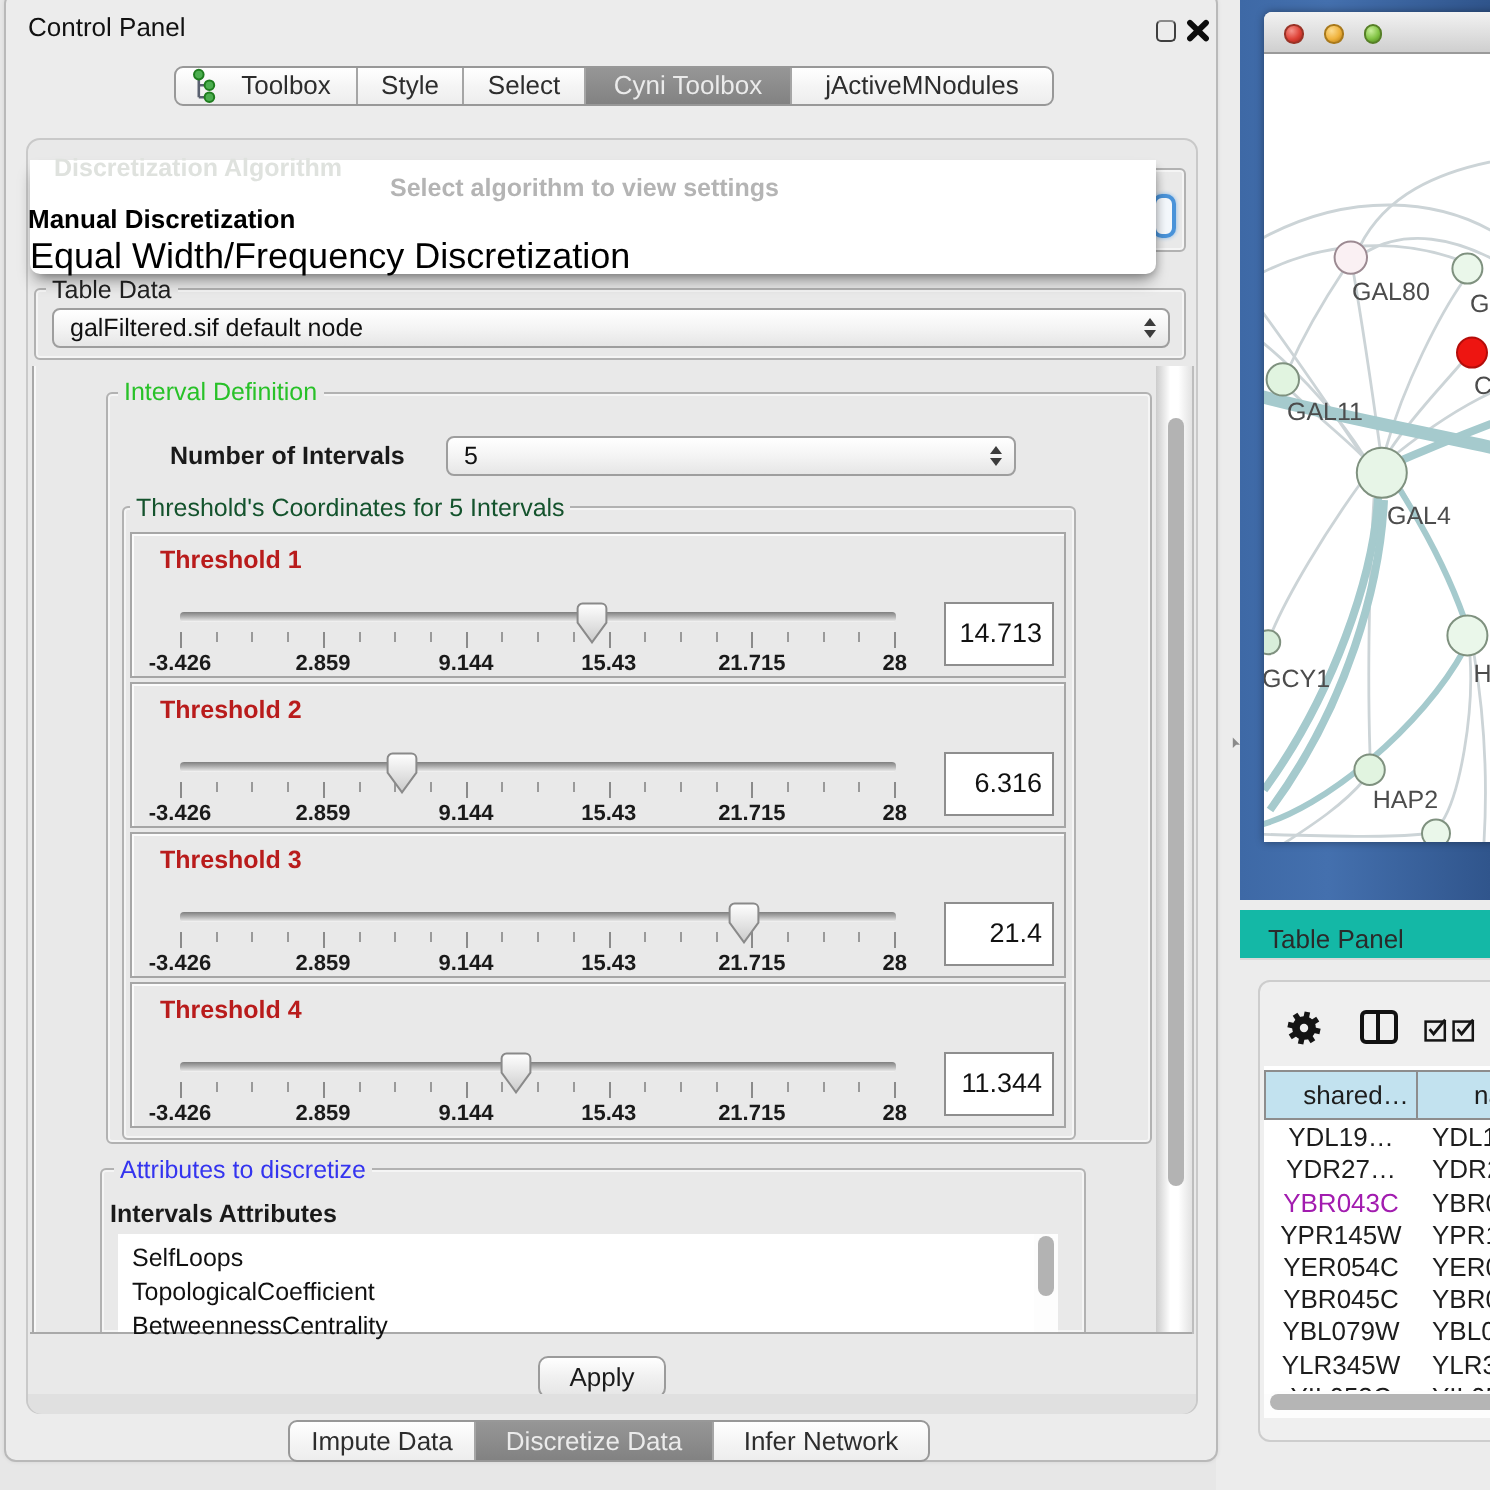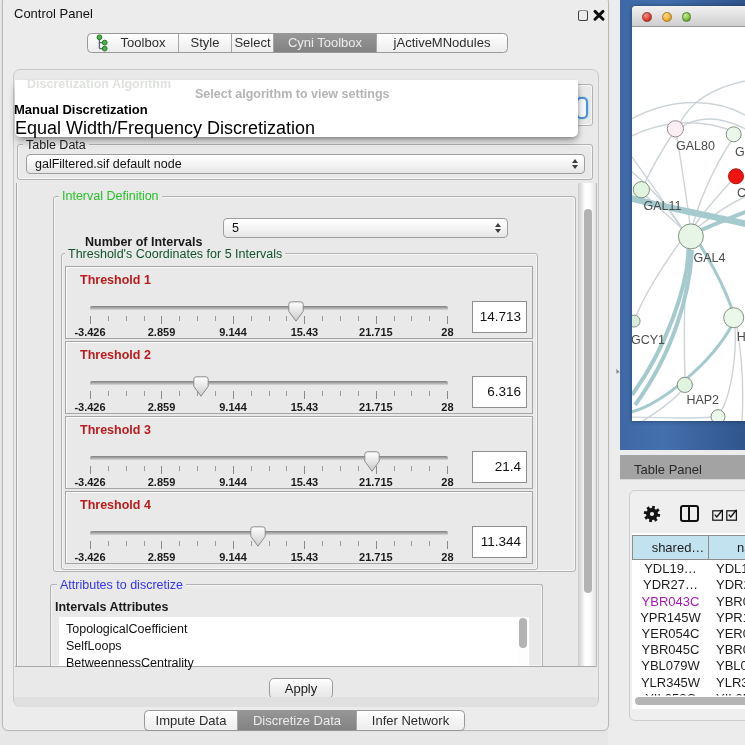--- a/index.html
+++ b/index.html
@@ -71,41 +71,41 @@
 
 
 #desktop { left:620px; top:0; width:125px; height:450px;
   background:linear-gradient(90deg,#3e69a6,#4470ae 35%,#30558c); }
 #frame { left:632px; top:6px; width:120px; height:415px; background:#fff; border-radius:4px 4px 0 0;
   box-shadow:0 0 4px rgba(0,0,0,0.4); overflow:hidden; }
 #ftitle { position:absolute; left:0; top:0; width:100%; height:21px;
   background:linear-gradient(#f2f2f2,#cfcfcf); border-bottom:1px solid #9a9a9a; }
 .tl { position:absolute; top:6px; width:9.6px; height:9.6px; border-radius:50%; }
 
-#tpbar { left:620px; top:455px; width:125px; height:25px; background:#a3a3a3; border-bottom:1px solid #d8d8d8; }
+#tpbar { left:620px; top:455px; width:125px; height:25px; background:#14b8a6; border-bottom:1px solid #d8d8d8; }
 #tpbar span { position:absolute; left:14px; top:7px; font-size:13px; color:#2a2a2a; }
 #tblbox { left:629px; top:490px; width:130px; height:231px; background:#efefef;
   border:1px solid #cdcdcd; border-radius:6px; }
 </style>
 </head>
 <body>
 <div id="root">
   <div class="abs" style="left:608px; top:0; width:137px; height:745px; background:#ececec;"></div>
 
   <div id="cpwin" class="abs"></div>
   <div id="cptitle" class="abs">Control Panel</div>
   <div id="flicon" class="abs"></div>
   <svg id="clicon" class="abs" viewBox="0 0 12 12">
     <path d="M2 2.4 L10 10.2 M10 2.4 L2 10.2" stroke="#0c0c0c" stroke-width="2.9" stroke-linecap="round"></path>
   </svg>
 
   <div id="toptabs" class="abs seg">
     <div class="it" style="width:90px; padding-left:20px;">Toolbox</div>
     <div class="it" style="width:53px;">Style</div>
-    <div class="it" style="width:42px;">Select</div>
+    <div class="it" style="width:61px;">Select</div>
     <div class="it sel" style="width:103px;">Cyni Toolbox</div>
     <div class="it" style="width:131px;">jActiveMNodules</div>
   </div>
   <svg class="abs" style="left:95px; top:33px;" width="14" height="20" viewBox="0 0 14 20">
     <path d="M4.4 6 V15.6 M4.4 9.6 H9.4 M4.4 15.6 H9.4" stroke="#5a6170" stroke-width="1.3" fill="none"></path>
     <circle cx="4.4" cy="4.3" r="2.4" fill="#4cae4f" stroke="#1e7d1e" stroke-width="1"></circle>
     <circle cx="9.7" cy="9.6" r="2.4" fill="#4cae4f" stroke="#1e7d1e" stroke-width="1"></circle>
     <circle cx="9.7" cy="15.6" r="2.4" fill="#4cae4f" stroke="#1e7d1e" stroke-width="1"></circle>
   </svg>
 
@@ -130,21 +130,21 @@
   <div class="abs" style="left:16px; top:183px; width:1px; height:483px; background:#a8a8a8;"></div>
   <div class="abs" style="left:17px; top:183px; width:1px; height:483px; background:#f8f8f8;"></div>
 
   <div class="abs" style="left:578px; top:183px; width:18px; height:483px;
        background:linear-gradient(90deg,#cccccc,#ffffff 40%,#ffffff 62%,#e2e2e2);"></div>
   <div class="abs" style="left:584px; top:209px; width:8px; height:384px; border-radius:4px; background:#b3b3b3;"></div>
 
   <div class="group" style="left:53px; top:196px; width:523px; height:376px;"></div>
   <div class="gtitle abs" style="left:59px; top:189px; color:#28c128;">Interval Definition</div>
 
-  <div class="abs" style="left:85px; top:221px; font-size:12.5px; font-weight:bold;margin-top:14px;">Number of Intervals</div>
+  <div class="abs" style="left:85px; top:221px; font-size:12.5px; font-weight:bold;">Number of Intervals</div>
   <div class="combo" style="left:223px; top:218px; width:285px;">5
     <div class="arrows">
         <div class="tri-u"></div>
         <div class="tri-d"></div>
       </div>
   </div>
 
   <div class="group" style="left:61px; top:253px; width:477px; height:317px;"></div>
   <div class="gtitle abs" style="left:65px; top:247px; color:#14532d;">Threshold's Coordinates for 5 Intervals</div>
 
@@ -234,22 +234,22 @@
         </defs>
       <path d="M3.3 0.8 h9.4 a2.5 2.5 0 0 1 2.5 2.5 v7 L8 20.2 L0.8 10.3 v-7 a2.5 2.5 0 0 1 2.5 -2.5 z" fill="url(#g4)" stroke="#8a8a8a" stroke-width="1"></path>
     </svg>
     <div class="tfield">11.344</div>
   </div>
 
   <div class="group" style="left:50px; top:584px; width:493px; height:82px; border-bottom:none; border-radius:3px 3px 0 0;"></div>
   <div class="gtitle abs" style="left:57px; top:578px; color:#3434ef;">Attributes to discretize</div>
   <div class="abs" style="left:55px; top:600px; font-size:12.5px; font-weight:bold;">Intervals Attributes</div>
   <div id="attlist" class="abs">
+    <div>SelfLoops</div>
     <div>TopologicalCoefficient</div>
-    <div>SelfLoops</div>
     <div>BetweennessCentrality</div>
   </div>
   <div class="abs" style="left:517px; top:617px; width:12px; height:49px; background:#fdfdfd;"></div>
   <div class="abs" style="left:519px; top:618px; width:8px; height:30px; border-radius:4px; background:#b3b3b3;"></div>
 
   <div class="abs" style="left:269px; top:678px; width:64px; height:21px; border:1px solid #9b9b9b;
        border-radius:5px; background:linear-gradient(#ffffff,#f0f0f0 50%,#e6e6e6);
        font-size:13px; text-align:center; line-height:19px;">Apply</div>
 
   <div class="abs" style="left:14px; top:697px; width:584px; height:9.5px; background:#e0e0e0; border-radius:0 0 7px 7px;"></div>

